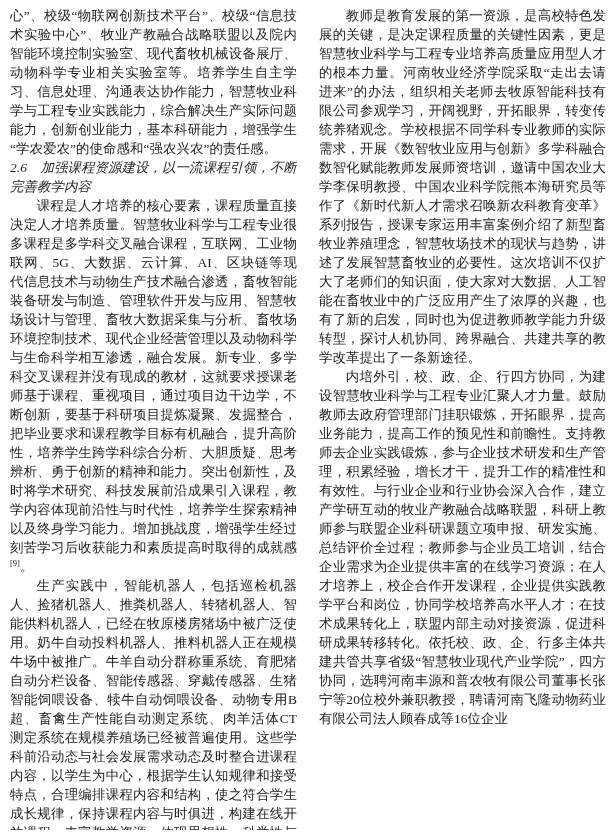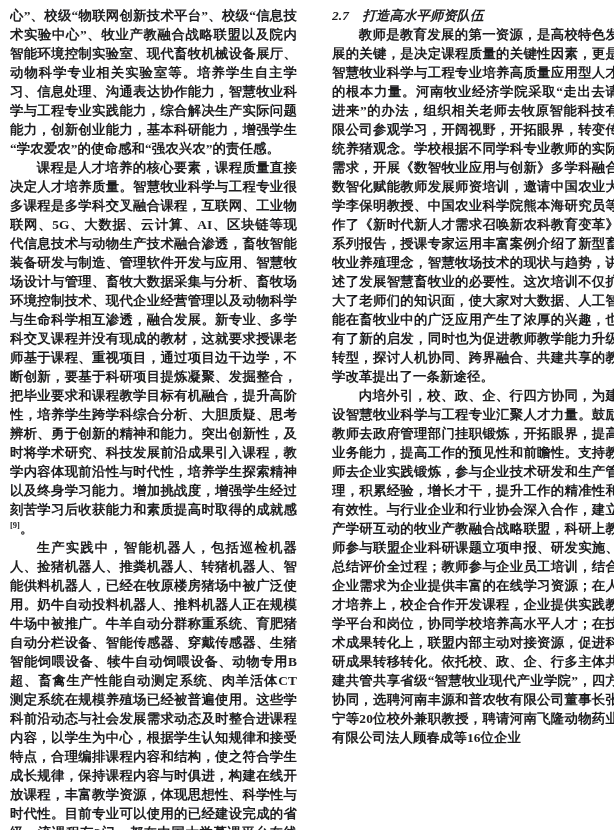--- a/index.html
+++ b/index.html
@@ -16,23 +16,22 @@
   }
   .page {
     box-sizing: border-box;
     width: 614px;
     height: 836px;
     padding: 6px 8px 6px 10px;
     background: #ffffff;
   }
   .columns {
     display: flex;
-    gap: 35px;
+    gap: 22px;
     height: 100%;
-    font-weight: bold;
   }
   .col {
     width: 287px;
     flex: 0 0 287px;
     overflow: hidden;
   }
   .col p {
     margin: 0;
     font-size: 13.4px;
     line-height: 19px;
@@ -62,33 +61,33 @@
 </style>
 </head>
 <body>
 
 <div class="page">
   <div class="columns">
 
     <div class="col">
       <p>心”、校级“物联网创新技术平台”、校级“信息技术实验中心”、牧业产教融合战略联盟以及院内智能环境控制实验室、现代畜牧机械设备展厅、动物科学专业相关实验室等。培养学生自主学习、信息处理、沟通表达协作能力，智慧牧业科学与工程专业实践能力，综合解决生产实际问题能力，创新创业能力，基本科研能力，增强学生“学农爱农”的使命感和“强农兴农”的责任感。</p>
 
+      <p class="section-heading">
+        <span class="sec-num">2.6</span><span>加强课程资源建设，以一流课程引领，不断完善教学内容</span>
+      </p>
 
       <p class="indent">
         <span>课程是人才培养的核心要素，课程质量直接决定人才培养质量。智慧牧业科学与工程专业很多课程是多学科交叉融合课程，互联网、工业物联网、5G、大数据、云计算、AI、区块链等现代信息技术与动物生产技术融合渗透，畜牧智能装备研发与制造、管理软件开发与应用、智慧牧场设计与管理、畜牧大数据采集与分析、畜牧场环境控制技术、现代企业经营管理以及动物科学与生命科学相互渗透，融合发展。新专业、多学科交叉课程并没有现成的教材，这就要求授课老师基于课程、重视项目，通过项目边干边学，不断创新，要基于科研项目提炼凝聚、发掘整合，把毕业要求和课程教学目标有机融合，提升高阶性，培养学生跨学科综合分析、大胆质疑、思考辨析、勇于创新的精神和能力。突出创新性，及时将学术研究、科技发展前沿成果引入课程，教学内容体现前沿性与时代性，培养学生探索精神以及终身学习能力。增加挑战度，增强学生经过刻苦学习后收获能力和素质提高时取得的成就感</span><sup class="citation">[9]</sup><span>。</span>
       </p>
 
       <p class="indent">生产实践中，智能机器人，包括巡检机器人、捡猪机器人、推粪机器人、转猪机器人、智能供料机器人，已经在牧原楼房猪场中被广泛使用。奶牛自动投料机器人、推料机器人正在规模牛场中被推广。牛羊自动分群称重系统、育肥猪自动分栏设备、智能传感器、穿戴传感器、生猪智能饲喂设备、犊牛自动饲喂设备、动物专用B超、畜禽生产性能自动测定系统、肉羊活体CT测定系统在规模养殖场已经被普遍使用。这些学科前沿动态与社会发展需求动态及时整合进课程内容，以学生为中心，根据学生认知规律和接受特点，合理编排课程内容和结构，使之符合学生成长规律，保持课程内容与时俱进，构建在线开放课程，丰富教学资源，体现思想性、科学性与时代性。目前专业可以使用的已经建设完成的省级一流课程有3门，都在中国大学慕课平台在线开放，课程包括视频资源、</p>
     </div>
 
     <div class="col">
 
-      <p class="section-heading">
-        <span class="sec-num">2.7</span><span>打造高水平师资队伍</span>
-      </p>
 
       <p class="indent">教师是教育发展的第一资源，是高校特色发展的关键，是决定课程质量的关键性因素，更是智慧牧业科学与工程专业培养高质量应用型人才的根本力量。河南牧业经济学院采取“走出去请进来”的办法，组织相关老师去牧原智能科技有限公司参观学习，开阔视野，开拓眼界，转变传统养猪观念。学校根据不同学科专业教师的实际需求，开展《数智牧业应用与创新》多学科融合数智化赋能教师发展师资培训，邀请中国农业大学李保明教授、中国农业科学院熊本海研究员等作了《新时代新人才需求召唤新农科教育变革》系列报告，授课专家运用丰富案例介绍了新型畜牧业养殖理念，智慧牧场技术的现状与趋势，讲述了发展智慧畜牧业的必要性。这次培训不仅扩大了老师们的知识面，使大家对大数据、人工智能在畜牧业中的广泛应用产生了浓厚的兴趣，也有了新的启发，同时也为促进教师教学能力升级转型，探讨人机协同、跨界融合、共建共享的教学改革提出了一条新途径。</p>
 
       <p class="indent">内培外引，校、政、企、行四方协同，为建设智慧牧业科学与工程专业汇聚人才力量。鼓励教师去政府管理部门挂职锻炼，开拓眼界，提高业务能力，提高工作的预见性和前瞻性。支持教师去企业实践锻炼，参与企业技术研发和生产管理，积累经验，增长才干，提升工作的精准性和有效性。与行业企业和行业协会深入合作，建立产学研互动的牧业产教融合战略联盟，科研上教师参与联盟企业科研课题立项申报、研发实施、总结评价全过程；教师参与企业员工培训，结合企业需求为企业提供丰富的在线学习资源；在人才培养上，校企合作开发课程，企业提供实践教学平台和岗位，协同学校培养高水平人才；在技术成果转化上，联盟内部主动对接资源，促进科研成果转移转化。依托校、政、企、行多主体共建共管共享省级“智慧牧业现代产业学院”，四方协同，选聘河南丰源和普农牧有限公司董事长张宁等20位校外兼职教授，聘请河南飞隆动物药业有限公司法人顾春成等16位企业</p>
     </div>
 
   </div>
 </div>
 
 </body></html>

